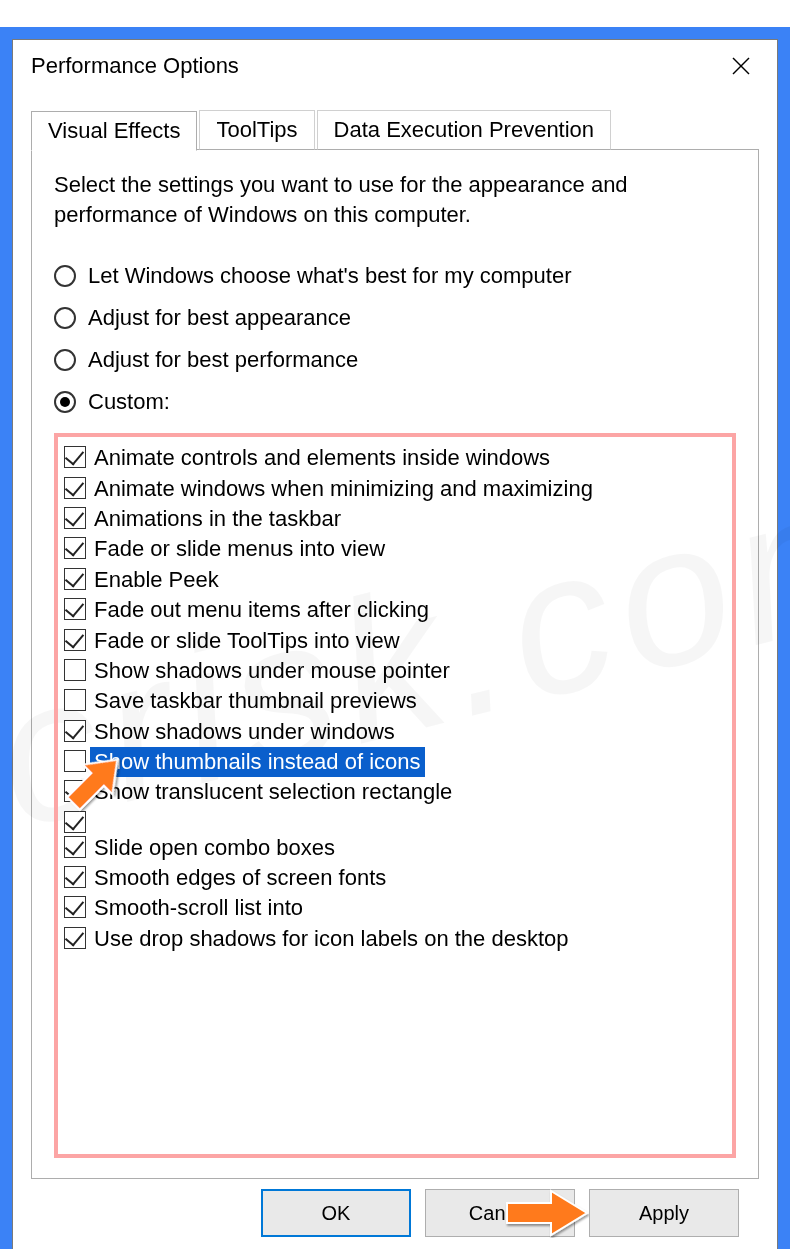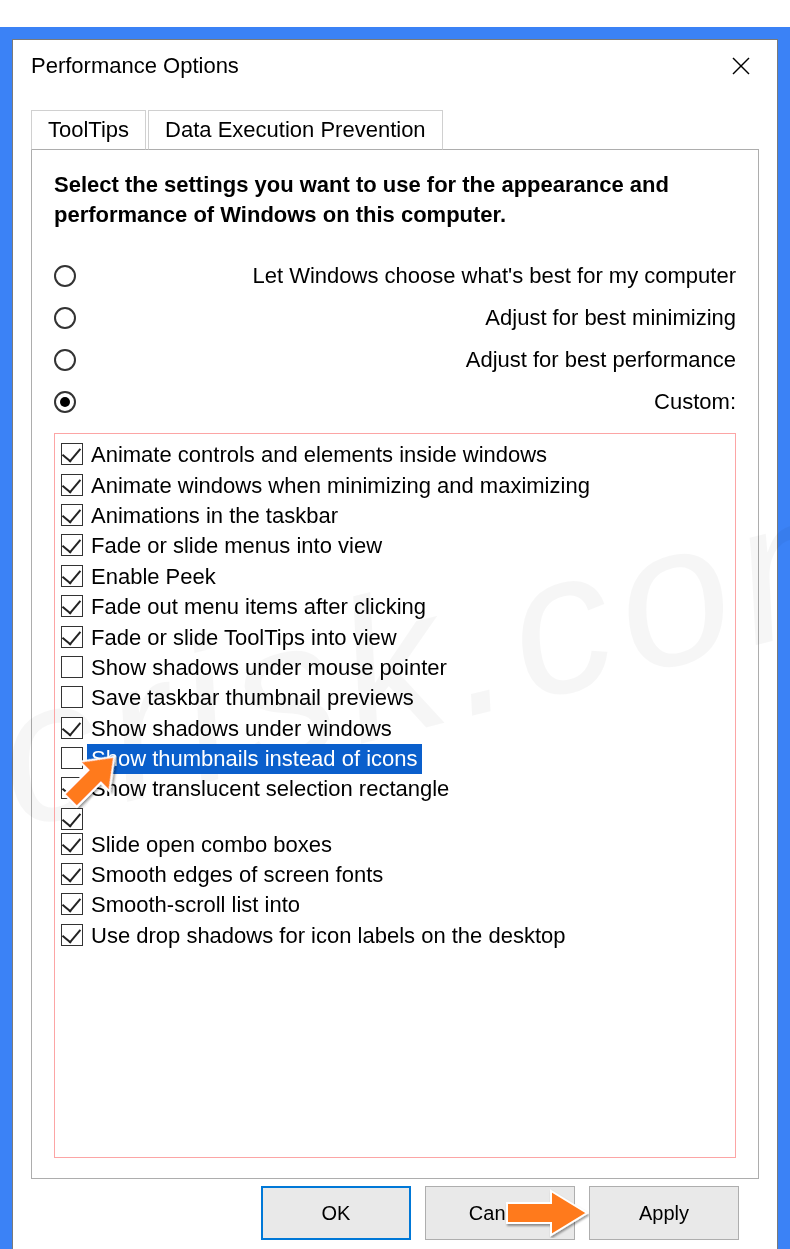--- a/index.html
+++ b/index.html
@@ -88,53 +88,51 @@
     padding: 20px 22px 20px 22px;
     display: flex;
     flex-direction: column;
     position: relative;
   }
   .intro {
     color: #000;
     line-height: 1.35;
     margin-bottom: 34px;
     max-width: 640px;
-    font-weight: bold;
   }
   .radios {
     display: flex;
     flex-direction: column;
     gap: 16px;
     margin-bottom: 18px;
   }
   .radio-row {
     display: flex;
     align-items: center;
-    gap: 20px;
-    color: #000;
-    justify-content: space-between;
+    gap: 12px;
+    color: #000;
   }
   .radio {
     width: 22px; height: 22px;
     border: 2px solid #333;
     border-radius: 50%;
     position: relative;
     flex-shrink: 0;
   }
   .radio.checked::after {
     content: "";
     position: absolute;
     left: 50%; top: 50%;
     width: 10px; height: 10px;
     background: #000;
     border-radius: 50%;
     transform: translate(-50%, -50%);
   }
   .options-box {
-    border: 1px solid #fca5a5;
+    border: 4px solid #fca5a5;
     flex: 1;
     padding: 6px 6px;
     overflow: hidden;
     position: relative;
   }
   .opt-row {
     display: flex;
     align-items: flex-start;
     gap: 4px;
     line-height: 1.38;
@@ -170,21 +168,21 @@
     height: 68px;
     display: flex;
     align-items: center;
     justify-content: flex-end;
     gap: 14px;
     padding-right: 20px;
     position: relative;
   }
   .btn {
     min-width: 150px;
-    height: 54px;
+    height: 48px;
     border: 1px solid #aeaeae;
     background: #e9e9e9;
     color: #000;
     font-size: 20px;
     display: flex;
     align-items: center;
     justify-content: center;
   }
   .btn.default {
     border: 2px solid #0078d7;
@@ -225,38 +223,39 @@
       <div class="close-btn">
         <svg viewBox="0 0 18 18">
           <line x1="1" y1="1" x2="17" y2="17" stroke="#000" stroke-width="1.5"></line>
           <line x1="17" y1="1" x2="1" y2="17" stroke="#000" stroke-width="1.5"></line>
         </svg>
       </div>
     </div>
 
     <div class="client">
       <div class="tabstrip" id="tabstrip">
+          <div class="tab active"><span>Visual Effects</span></div>
           <div class="tab inactive"><span>ToolTips</span></div>
           <div class="tab inactive"><span>Data Execution Prevention</span></div>
         </div>
 
       <div class="tab-body" style="position:relative;">
 
         <div class="watermark">pcrisk.com</div>
 
         <div class="intro">Select the settings you want to use for the appearance and performance of Windows on this computer.</div>
 
         <div class="radios" id="radios">
             <div class="radio-row">
               <div class="radio"></div>
               <span>Let Windows choose what's best for my computer</span>
             </div>
             <div class="radio-row">
               <div class="radio"></div>
-              <span>Adjust for best minimizing</span>
+              <span>Adjust for best appearance</span>
             </div>
             <div class="radio-row">
               <div class="radio"></div>
               <span>Adjust for best performance</span>
             </div>
             <div class="radio-row">
               <div class="radio checked"></div>
               <span>Custom:</span>
             </div>
           </div>

